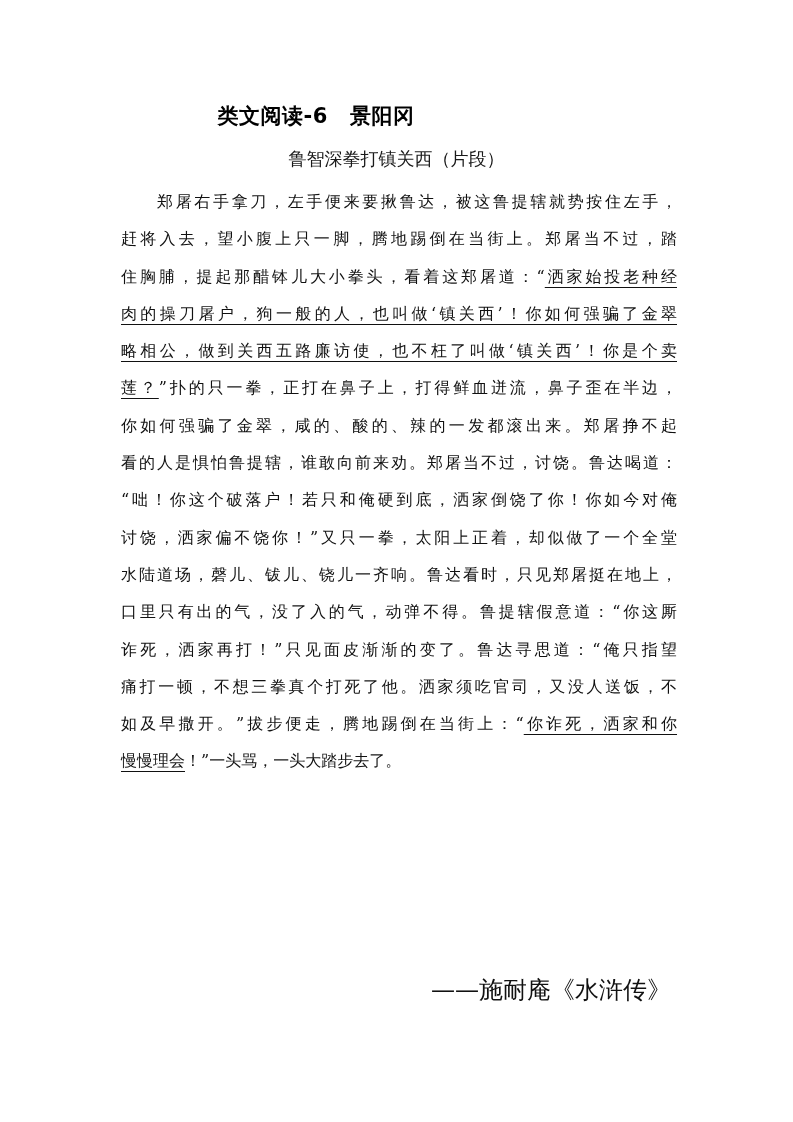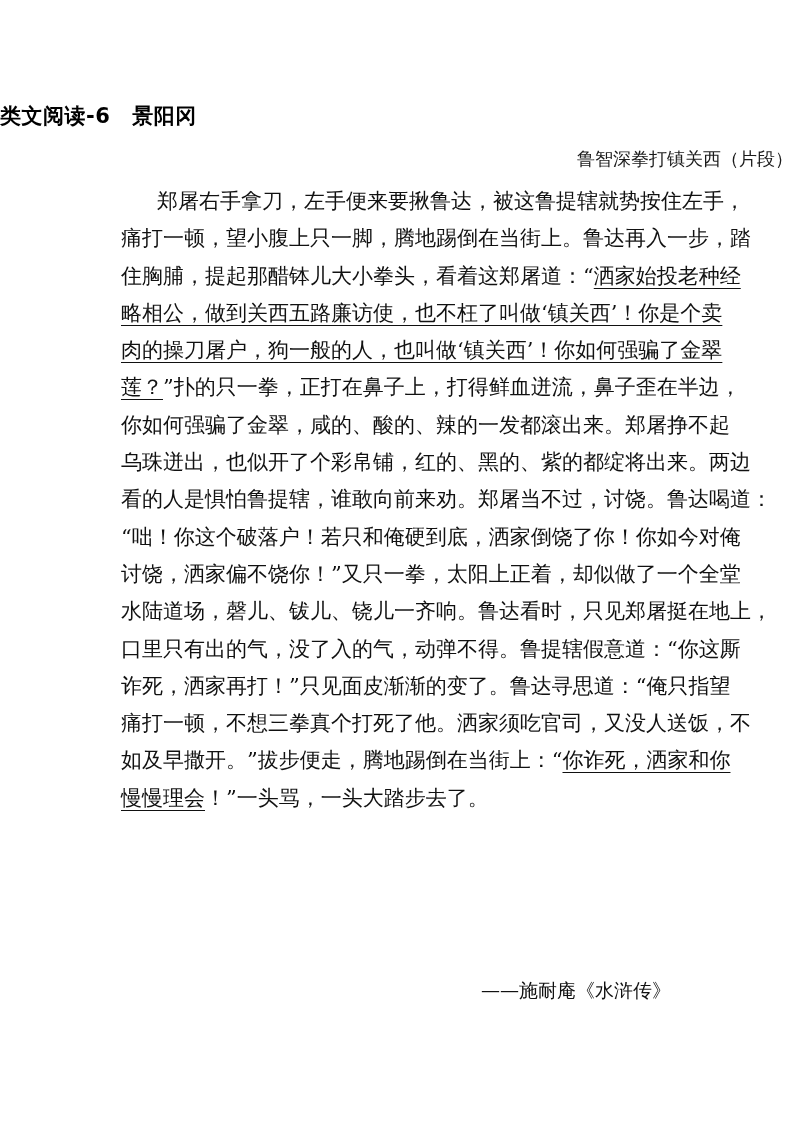--- a/index.html
+++ b/index.html
@@ -19,90 +19,90 @@
       position: absolute;
       left: 0; top: 0;
       width: 793px;
       height: 1122px;
     }
     .title {
       position: absolute;
       left: 0;
       width: 632px;
       top: 101px;
+      text-align: center;
       font-family: "DejaVu Sans", "Liberation Sans", sans-serif;
       font-weight: bold;
       font-size: 21px;
       letter-spacing: 0.5px;
       line-height: 30px;
       color: #000;
     }
     .title .gap { display: inline-block; width: 22px; }
     .subtitle {
       position: absolute;
       left: 0;
       width: 793px;
       top: 145px;
-      text-align: right;
+      text-align: center;
       font-size: 18px;
       line-height: 28px;
       color: #1a1a1a;
     }
     .body {
       position: absolute;
       left: 121px;
       top: 183px;
       width: 556px;
     }
     .line {
       height: 37.3px;
       line-height: 37.3px;
-      font-size: 21px;
+      font-size: 16px;
       white-space: nowrap;
       text-align: justify;
       text-align-last: justify;
       color: #111;
     }
     .line.indent { padding-left: 36px; }
     .line.last { text-align-last: left; }
     .u {
       text-decoration: underline;
       text-decoration-thickness: 1.3px;
       text-underline-offset: 5px;
     }
     .attribution {
       position: absolute;
       right: 122px;
       top: 975px;
-      font-size: 19px;
+      font-size: 24px;
       line-height: 30px;
       color: #111;
       white-space: nowrap;
     }
   </style>
 </head>
 <body>
 
 <div class="page">
 
   <div class="title">
     <span>类文阅读-6</span><span class="gap"></span><span>景阳冈</span>
   </div>
 
   <div class="subtitle">鲁智深拳打镇关西（片段）</div>
 
   <div class="body">
     <div class="line indent"><span>郑屠右手拿刀，左手便来要揪鲁达，被这鲁提辖就势按住左手，</span></div>
-    <div class="line"><span>痛打一顿，望小腹上只一脚，腾地踢倒在当街上。鲁达再入一步，踏</span></div>
+    <div class="line"><span>赶将入去，望小腹上只一脚，腾地踢倒在当街上。郑屠当不过，踏</span></div>
     <div class="line"><span>住胸脯，提起那醋钵儿大小拳头，看着这郑屠道：“</span><span class="u">洒家始投老种经</span></div>
+    <div class="line"><span class="u">肉的操刀屠户，狗一般的人，也叫做‘镇关西’！你如何强骗了金翠</span></div>
     <div class="line"><span class="u">略相公，做到关西五路廉访使，也不枉了叫做‘镇关西’！你是个卖</span></div>
-    <div class="line"><span class="u">肉的操刀屠户，狗一般的人，也叫做‘镇关西’！你如何强骗了金翠</span></div>
     <div class="line"><span class="u">莲？</span><span>”扑的只一拳，正打在鼻子上，打得鲜血迸流，鼻子歪在半边，</span></div>
     <div class="line"><span>你如何强骗了金翠，咸的、酸的、辣的一发都滚出来。郑屠挣不起</span></div>
-    <div class="line"><span>乌珠迸出，也似开了个彩帛铺，红的、黑的、紫的都绽将出来。两边</span></div>
     <div class="line"><span>看的人是惧怕鲁提辖，谁敢向前来劝。郑屠当不过，讨饶。鲁达喝道：</span></div>
     <div class="line"><span>“咄！你这个破落户！若只和俺硬到底，洒家倒饶了你！你如今对俺</span></div>
     <div class="line"><span>讨饶，洒家偏不饶你！”又只一拳，太阳上正着，却似做了一个全堂</span></div>
     <div class="line"><span>水陆道场，磬儿、钹儿、铙儿一齐响。鲁达看时，只见郑屠挺在地上，</span></div>
     <div class="line"><span>口里只有出的气，没了入的气，动弹不得。鲁提辖假意道：“你这厮</span></div>
     <div class="line"><span>诈死，洒家再打！”只见面皮渐渐的变了。鲁达寻思道：“俺只指望</span></div>
     <div class="line"><span>痛打一顿，不想三拳真个打死了他。洒家须吃官司，又没人送饭，不</span></div>
     <div class="line"><span>如及早撒开。”拔步便走，腾地踢倒在当街上：“</span><span class="u">你诈死，洒家和你</span></div>
     <div class="line last"><span class="u">慢慢理会</span><span>！”一头骂，一头大踏步去了。</span></div>
   </div>

